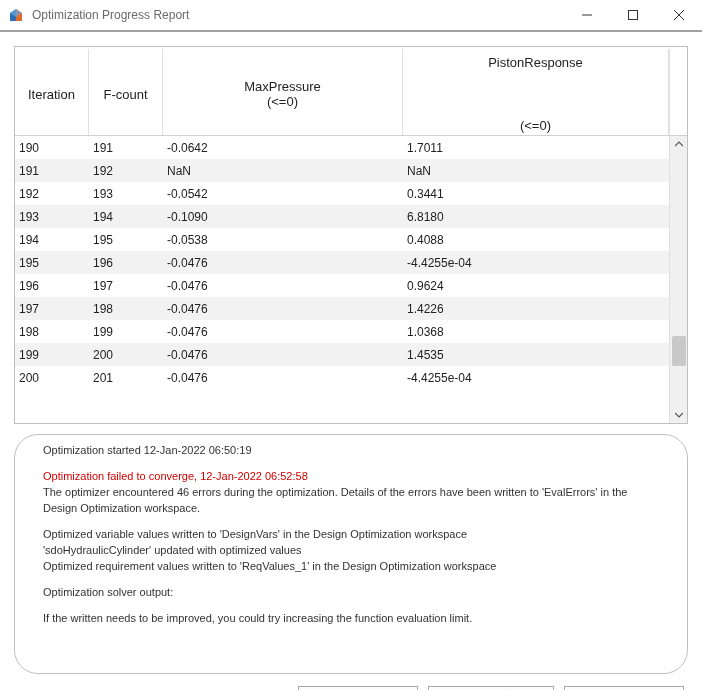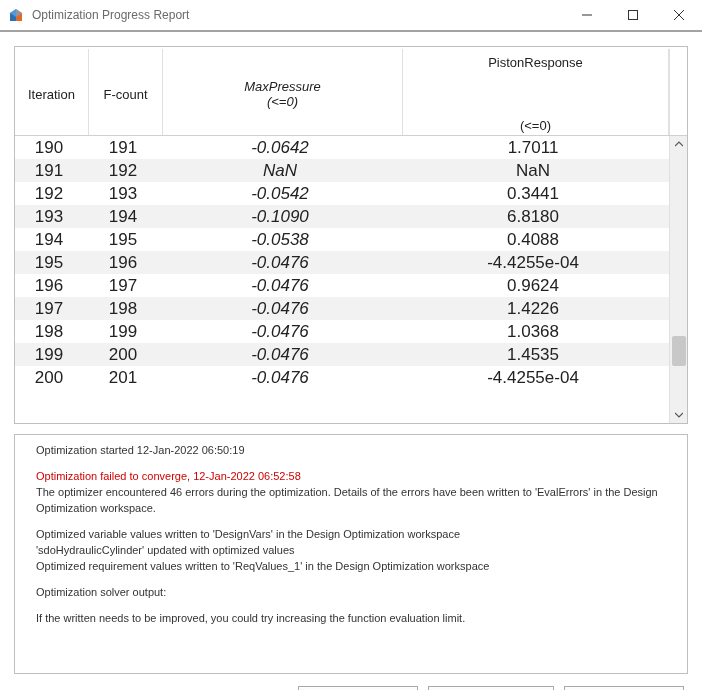--- a/index.html
+++ b/index.html
@@ -59,43 +59,43 @@
     padding:6px 4px 2px 4px;
     border-right:1px solid #e0e0e0;
     display:flex;
     flex-direction:column;
     justify-content:center;
   }
   .th:last-child { border-right:none; }
   .th .sub { font-size:13px; color:#222; }
   .col-iter   { width: 74px; flex:0 0 74px; }
   .col-fcount { width: 74px; flex:0 0 74px; }
-  .col-maxp   { width: 240px; flex:0 0 240px;font-style:italic; }
+  .col-maxp   { width: 240px; flex:0 0 240px; }
   .col-piston { flex:1 1 auto;gap:48px; }
   .col-scroll { width:18px; flex:0 0 18px; border-left:1px solid #e0e0e0; }
   .tbody {
     flex:1 1 auto;
     display:flex;
     position:relative;
   }
   .rows {
     flex:1 1 auto;
     overflow:hidden;
   }
   .row {
     display:flex;
     height:23px;
     align-items:center;
   }
   .row.even { background:#fff; }
   .row.odd  { background:#f2f2f2; }
   .cell {
-    font-size:17px;
+    font-size:12px;
     padding: 0 10px 0 4px;
-    text-align:center;
+    text-align:left;
     overflow:hidden;
     white-space:nowrap;
   }
   .scrollbar {
     width:18px; flex:0 0 18px;
     background:#f0f0f0;
     border-left:1px solid #e0e0e0;
     position:relative;
   }
   .scroll-arrow {
@@ -109,25 +109,26 @@
     position:absolute; left:2px; width:14px;
     top:200px; height:30px;
     background:#c8c8c8;
     border-radius:2px;
   }
   
   .splitter { height:10px; }
   
   .log-panel {
     height: 240px;
-    padding: 8px 21px;
+    padding: 8px 28px;
     font-size:11px;
     line-height:1.45;
     color:#333;
     overflow:hidden;
+    border-radius:24px;
   }
   .log-line { white-space:pre-wrap; }
   .log-error { color:#d00000; }
   .log-gap { height:10px; }
   
   .button-row {
     display:flex;
     justify-content:flex-end;
     gap:10px;
     padding: 12px 4px 0 0;

